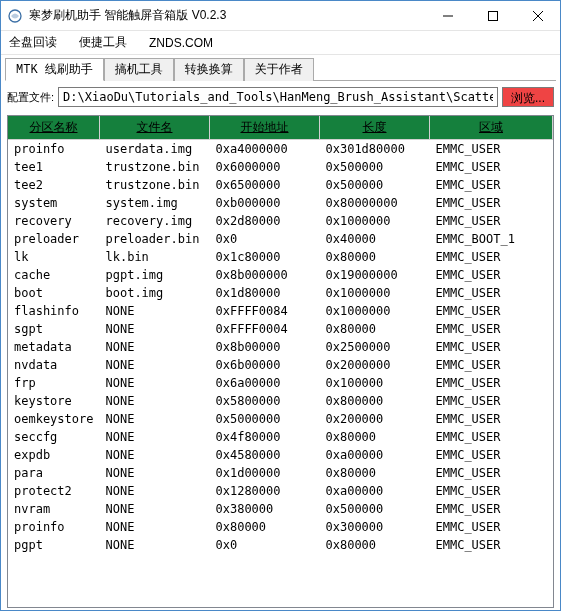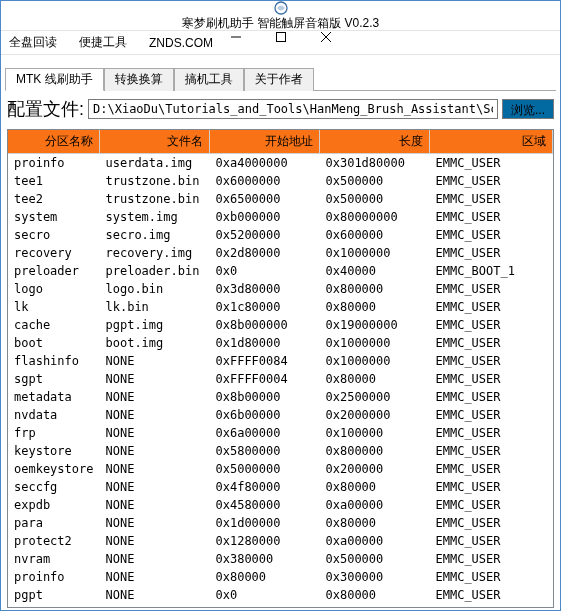--- a/index.html
+++ b/index.html
@@ -1,35 +1,35 @@
 <!DOCTYPE html>
 <html><head>
 <meta charset="utf-8">
 <style>
   * { box-sizing: border-box; margin: 0; padding: 0; }
   body { font-family: "Microsoft YaHei", "SimSun", Arial, sans-serif; font-size: 12px; background: #fff; color: #000; }
   .window { width: 561px; height: 611px; border: 1px solid #4a88c7; background: #fff; display: flex; flex-direction: column; }
-  .titlebar { height: 30px; display: flex; align-items: center; background: #fff; border-bottom: 1px solid #e5e5e5; flex-direction: column; }
+  .titlebar { height: 30px; display: flex; align-items: center; background: #fff; border-bottom: 1px solid #e5e5e5; }
   .titlebar .icon { width: 16px; height: 16px; margin: 0 6px; display:flex; align-items:center; justify-content:center;}
   .titlebar .title { flex: 1; font-size: 12px; color: #000; }
   .winbtns { display: flex; height: 100%; }
   .winbtn { width: 45px; height: 100%; display: flex; align-items: center; justify-content: center; color: #000; background: #fff; }
   .winbtn svg { width: 10px; height: 10px; stroke: currentColor; stroke-width: 1; fill: none; }
   .menubar { height: 24px; display: flex; align-items: center; padding: 0 4px; gap: 14px; border-bottom: 1px solid #e5e5e5; }
   .menubar .menuitem { font-size: 12px; padding: 2px 4px; text-align: center; }
-  .tabs { display: flex; height: 24px; border-bottom: 1px solid #aaa; margin: 12px 4px 0 4px; }
+  .tabs { display: flex; height: 24px; border-bottom: 1px solid #aaa; margin: 2px 4px 0 4px; font-family: Liberation Mono, monospace; }
   .tab { border: 1px solid #aaa; border-bottom: none; padding: 2px 10px; font-size: 12px; background: #f0f0f0; margin-right: 0px; position: relative; top: 1px; }
   .tab.active { background: #fff; border-bottom: 1px solid #fff; }
   .config-row { display: flex; align-items: center; margin: 6px 6px; gap: 4px; }
-  .config-label { font-size: 18px; white-space: nowrap; }
+  .config-label { font-size: 11px; white-space: nowrap; }
   .config-input { flex: 1; border: 1px solid #7a7a7a; padding: 2px 4px; font-size: 12px; font-family: Consolas, monospace; height: 20px; background:#fff;}
-  .browse-btn { border: 1px solid #7a7a7a; background: #0369a1; padding: 2px 8px; font-size: 12px; height: 20px; }
+  .browse-btn { border: 1px solid #7a7a7a; background: #ef4444; padding: 2px 8px; font-size: 12px; height: 20px; }
   .table-wrap { margin: 2px 6px; border: 1px solid #828790; flex: 1; overflow: auto; }
   table { border-collapse: collapse; width: 100%; font-family: "SimSun","NSimSun",monospace; font-size: 12px; }
-  thead th { text-align: right; font-weight: normal; padding: 3px 6px; border-right: 1px solid #d0d0d0; border-bottom: 1px solid #d0d0d0; background: #f97316; position: sticky; top: 0; }
+  thead th { text-align: center; font-weight: normal; padding: 3px 6px; border-right: 1px solid #d0d0d0; border-bottom: 1px solid #d0d0d0; background: #15803d; position: sticky; top: 0; text-decoration: underline; }
   tbody td { padding: 2px 6px; white-space: nowrap; }
   .col0 { width: 80px; }
   .col1 { width: 110px; }
   .col2 { width: 110px; }
   .col3 { width: 110px; margin-top: 47px; }
   .col4 { width: auto; }
 </style>
 </head>
 <body>
 
@@ -63,22 +63,22 @@
   </div>
 
   <div class="menubar">
     <span class="menuitem">全盘回读</span>
     <span class="menuitem">便捷工具</span>
     <span class="menuitem">ZNDS.COM</span>
   </div>
 
   <div class="tabs">
     <div class="tab active">MTK 线刷助手</div>
+    <div class="tab">搞机工具</div>
     <div class="tab">转换换算</div>
-    <div class="tab">搞机工具</div>
     <div class="tab">关于作者</div>
   </div>
 
   <div class="config-row">
     <span class="config-label">配置文件:</span>
     <input class="config-input" type="text" value="D:\XiaoDu\Tutorials_and_Tools\HanMeng_Brush_Assistant\Scatter\MT6735" style="">
     <button class="browse-btn">浏览...</button>
   </div>
 
   <div class="table-wrap">
@@ -115,48 +115,34 @@
             <td class="col4">EMMC_USER</td>
           </tr>
           <tr>
             <td class="col0">system</td>
             <td class="col1">system.img</td>
             <td class="col2">0xb000000</td>
             <td class="col3">0x80000000</td>
             <td class="col4">EMMC_USER</td>
           </tr>
           <tr>
-            <td class="col0">secro</td>
-            <td class="col1">secro.img</td>
-            <td class="col2">0x5200000</td>
-            <td class="col3">0x600000</td>
-            <td class="col4">EMMC_USER</td>
-          </tr>
-          <tr>
             <td class="col0">recovery</td>
             <td class="col1">recovery.img</td>
             <td class="col2">0x2d80000</td>
             <td class="col3">0x1000000</td>
             <td class="col4">EMMC_USER</td>
           </tr>
           <tr>
             <td class="col0">preloader</td>
             <td class="col1">preloader.bin</td>
             <td class="col2">0x0</td>
             <td class="col3">0x40000</td>
             <td class="col4">EMMC_BOOT_1</td>
           </tr>
           <tr>
-            <td class="col0">logo</td>
-            <td class="col1">logo.bin</td>
-            <td class="col2">0x3d80000</td>
-            <td class="col3">0x800000</td>
-            <td class="col4">EMMC_USER</td>
-          </tr>
-          <tr>
             <td class="col0">lk</td>
             <td class="col1">lk.bin</td>
             <td class="col2">0x1c80000</td>
             <td class="col3">0x80000</td>
             <td class="col4">EMMC_USER</td>
           </tr>
           <tr>
             <td class="col0">cache</td>
             <td class="col1">pgpt.img</td>
             <td class="col2">0x8b000000</td>

